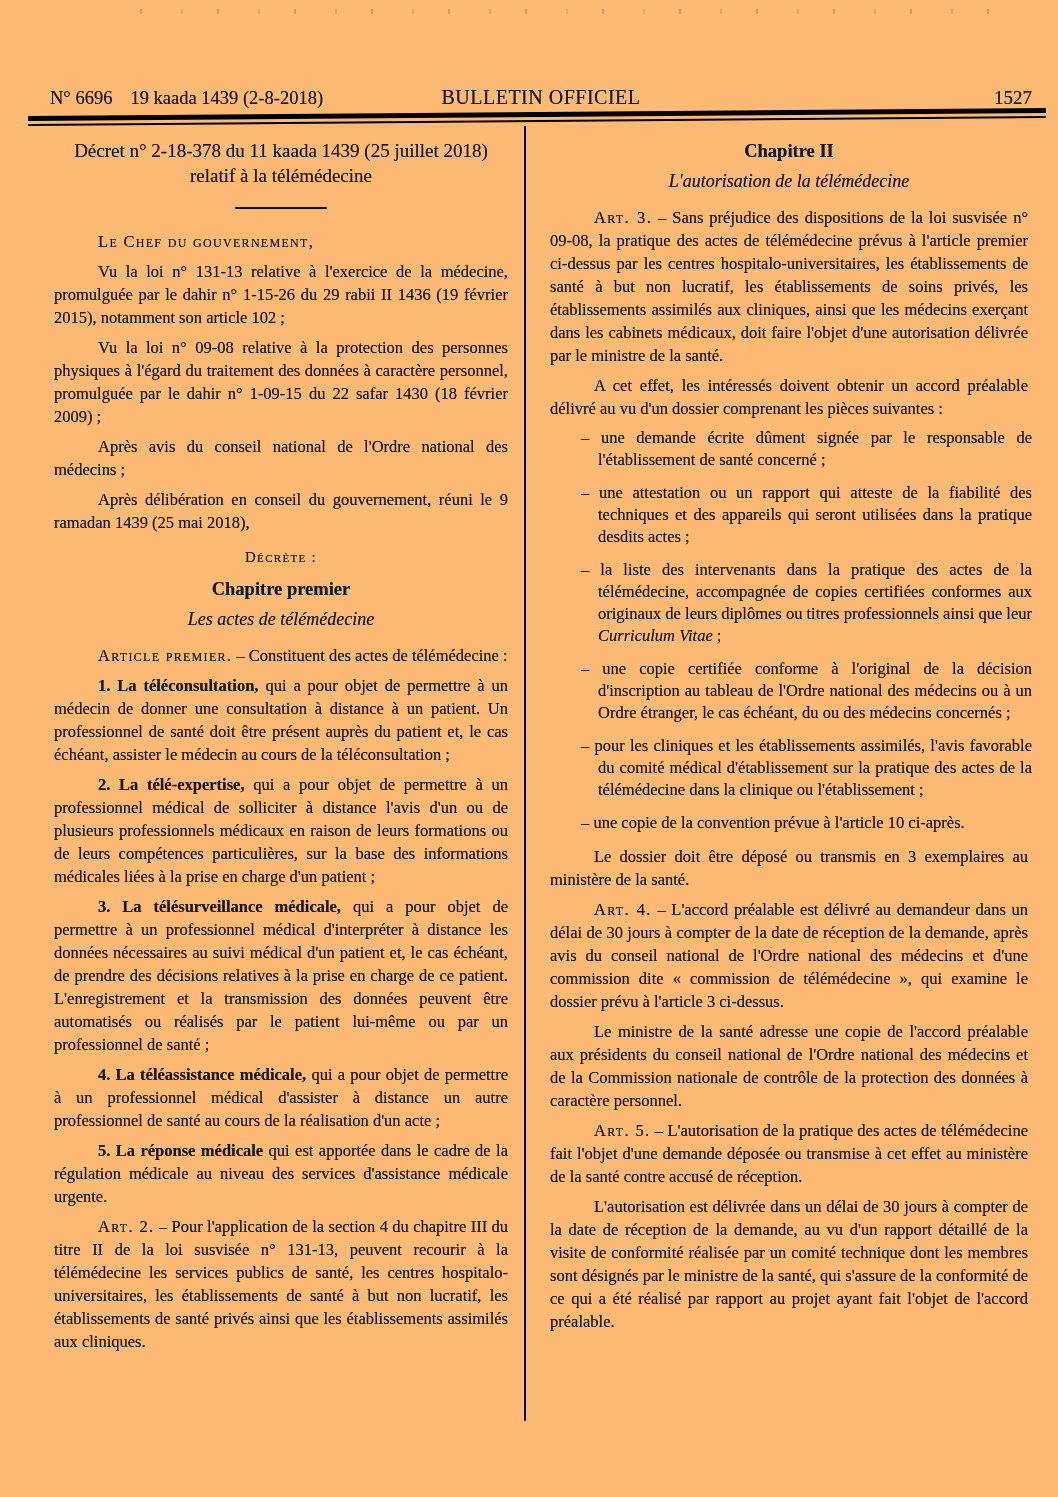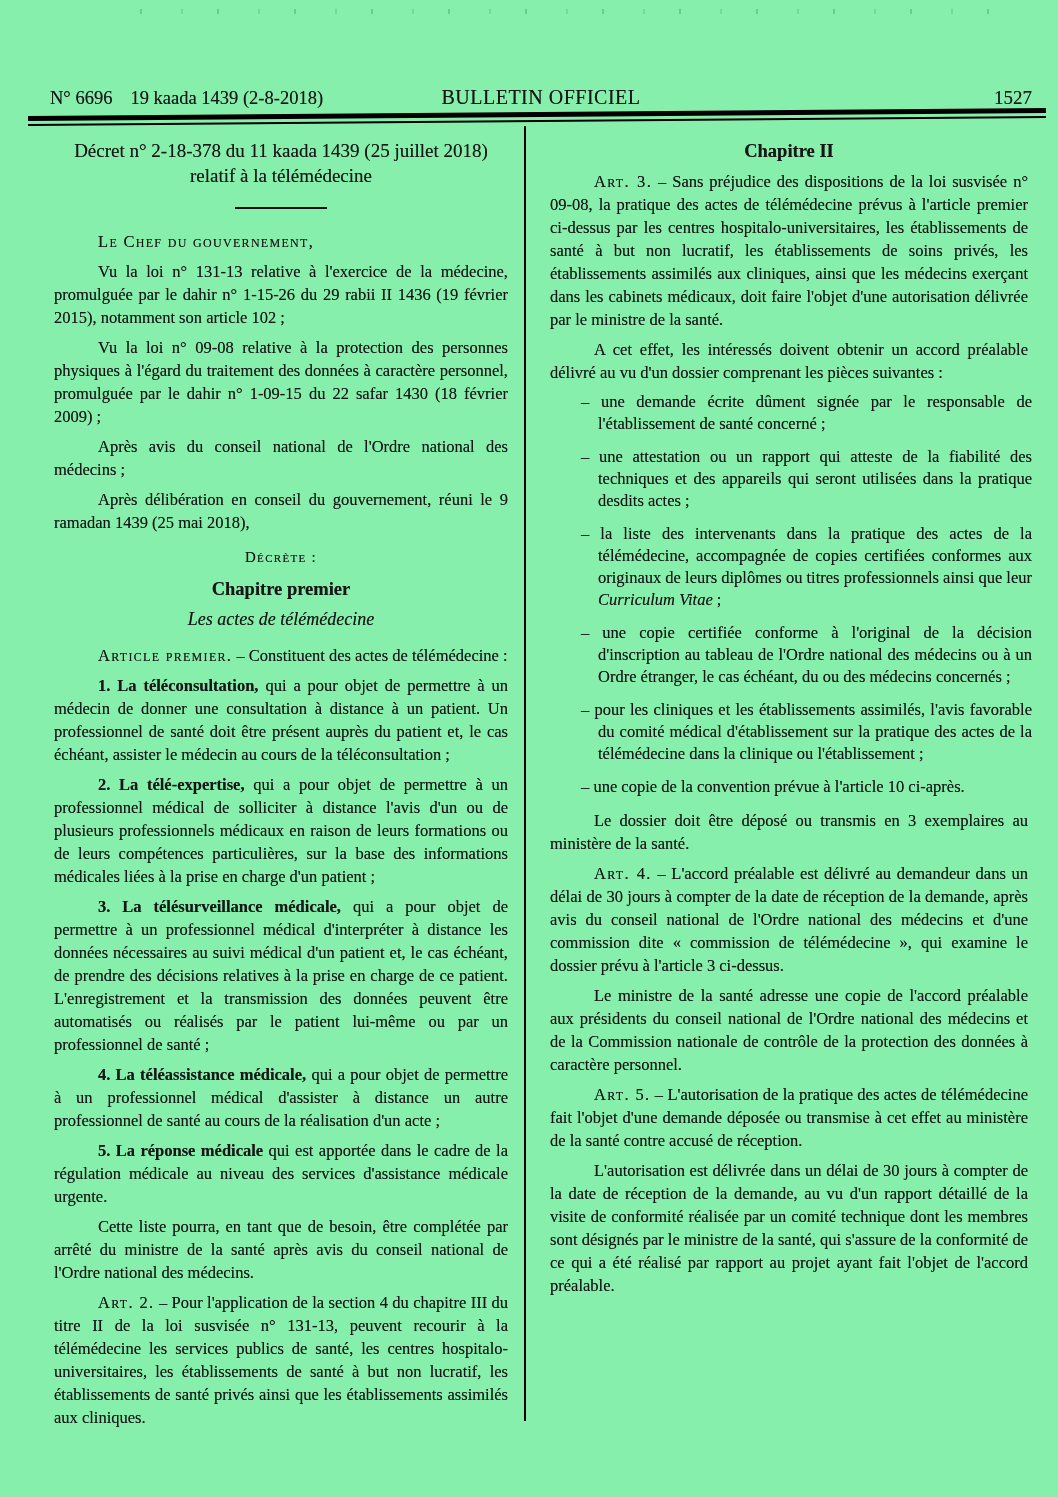--- a/index.html
+++ b/index.html
@@ -1,20 +1,20 @@
 <!DOCTYPE html>
 <html lang="fr"><head>
 <meta charset="utf-8">
 <style>
   html,body{margin:0;padding:0;background:#e8e8e8;}
   .page{
     position:relative;
     width:1058px;height:1497px;
     margin:0 auto;
-    background:#86efac;
+    background:#fdba74;
     overflow:hidden;
     font-family:"Liberation Serif","DejaVu Serif",serif;
     color:#161616;
     -webkit-font-smoothing:antialiased;
   }
   .page *{box-sizing:border-box;}
   .txt{text-shadow:0 0 .4px rgba(20,20,20,.55);}
 
   
   .noise{
@@ -99,28 +99,28 @@
           <p class="p"><span>Après délibération en conseil du gouvernement, réuni le 9 ramadan 1439 (25 mai 2018),</span></p>
           <p class="pc scb"><span class="sc">Décrète :</span></p>
           <p class="pc b"><span>Chapitre premier</span></p>
           <p class="pc i"><span>Les actes de télémédecine</span></p>
           <p class="p"><span class="sc">Article premier.</span><span> – Constituent des actes de télémédecine :</span></p>
           <p class="p"><span class="b">1. La téléconsultation,</span><span> qui a pour objet de permettre à un médecin de donner une consultation à distance à un patient. Un professionnel de santé doit être présent auprès du patient et, le cas échéant, assister le médecin au cours de la téléconsultation ;</span></p>
           <p class="p"><span class="b">2. La télé-expertise,</span><span> qui a pour objet de permettre à un professionnel médical de solliciter à distance l'avis d'un ou de plusieurs professionnels médicaux en raison de leurs formations ou de leurs compétences particulières, sur la base des informations médicales liées à la prise en charge d'un patient ;</span></p>
           <p class="p"><span class="b">3. La télésurveillance médicale,</span><span> qui a pour objet de permettre à un professionnel médical d'interpréter à distance les données nécessaires au suivi médical d'un patient et, le cas échéant, de prendre des décisions relatives à la prise en charge de ce patient. L'enregistrement et la transmission des données peuvent être automatisés ou réalisés par le patient lui-même ou par un professionnel de santé ;</span></p>
           <p class="p"><span class="b">4. La téléassistance médicale,</span><span> qui a pour objet de permettre à un professionnel médical d'assister à distance un autre professionnel de santé au cours de la réalisation d'un acte ;</span></p>
           <p class="p"><span class="b">5. La réponse médicale</span><span> qui est apportée dans le cadre de la régulation médicale au niveau des services d'assistance médicale urgente.</span></p>
-          <p class="p"><span>Cette liste pourra, en tant que de besoin, être complétée par arrêté du ministre de la santé après avis du conseil national de l'Ordre national des médecins.</span></p>
           <p class="p"><span class="sc">Art. 2.</span><span> – Pour l'application de la section 4 du chapitre III du titre II de la loi susvisée n° 131-13, peuvent recourir à la télémédecine les services publics de santé, les centres hospitalo-universitaires, les établissements de santé à but non lucratif, les établissements de santé privés ainsi que les établissements assimilés aux cliniques.</span></p>
         </div>
     </div>
     <div class="divider"></div>
     <div class="col-right txt">
       <div id="right-blocks">
           <p class="pc b"><span>Chapitre II</span></p>
+          <p class="pc i"><span>L'autorisation de la télémédecine</span></p>
           <p class="p"><span class="sc">Art. 3.</span><span> – Sans préjudice des dispositions de la loi susvisée n° 09-08, la pratique des actes de télémédecine prévus à l'article premier ci-dessus par les centres hospitalo-universitaires, les établissements de santé à but non lucratif, les établissements de soins privés, les établissements assimilés aux cliniques, ainsi que les médecins exerçant dans les cabinets médicaux, doit faire l'objet d'une autorisation délivrée par le ministre de la santé.</span></p>
           <p class="p"><span>A cet effet, les intéressés doivent obtenir un accord préalable délivré au vu d'un dossier comprenant les pièces suivantes :</span></p>
           <p class="li"><span>– une demande écrite dûment signée par le responsable de l'établissement de santé concerné ;</span></p>
           <p class="li"><span>– une attestation ou un rapport qui atteste de la fiabilité des techniques et des appareils qui seront utilisées dans la pratique desdits actes ;</span></p>
           <p class="li"><span>– la liste des intervenants dans la pratique des actes de la télémédecine, accompagnée de copies certifiées conformes aux originaux de leurs diplômes ou titres professionnels ainsi que leur </span><span class="i">Curriculum Vitae</span><span> ;</span></p>
           <p class="li"><span>– une copie certifiée conforme à l'original de la décision d'inscription au tableau de l'Ordre national des médecins ou à un Ordre étranger, le cas échéant, du ou des médecins concernés ;</span></p>
           <p class="li"><span>– pour les cliniques et les établissements assimilés, l'avis favorable du comité médical d'établissement sur la pratique des actes de la télémédecine dans la clinique ou l'établissement ;</span></p>
           <p class="li"><span>– une copie de la convention prévue à l'article 10 ci-après.</span></p>
           <p class="p"><span>Le dossier doit être déposé ou transmis en 3 exemplaires au ministère de la santé.</span></p>
           <p class="p"><span class="sc">Art. 4.</span><span> – L'accord préalable est délivré au demandeur dans un délai de 30 jours à compter de la date de réception de la demande, après avis du conseil national de l'Ordre national des médecins et d'une commission dite « commission de télémédecine », qui examine le dossier prévu à l'article 3 ci-dessus.</span></p>

